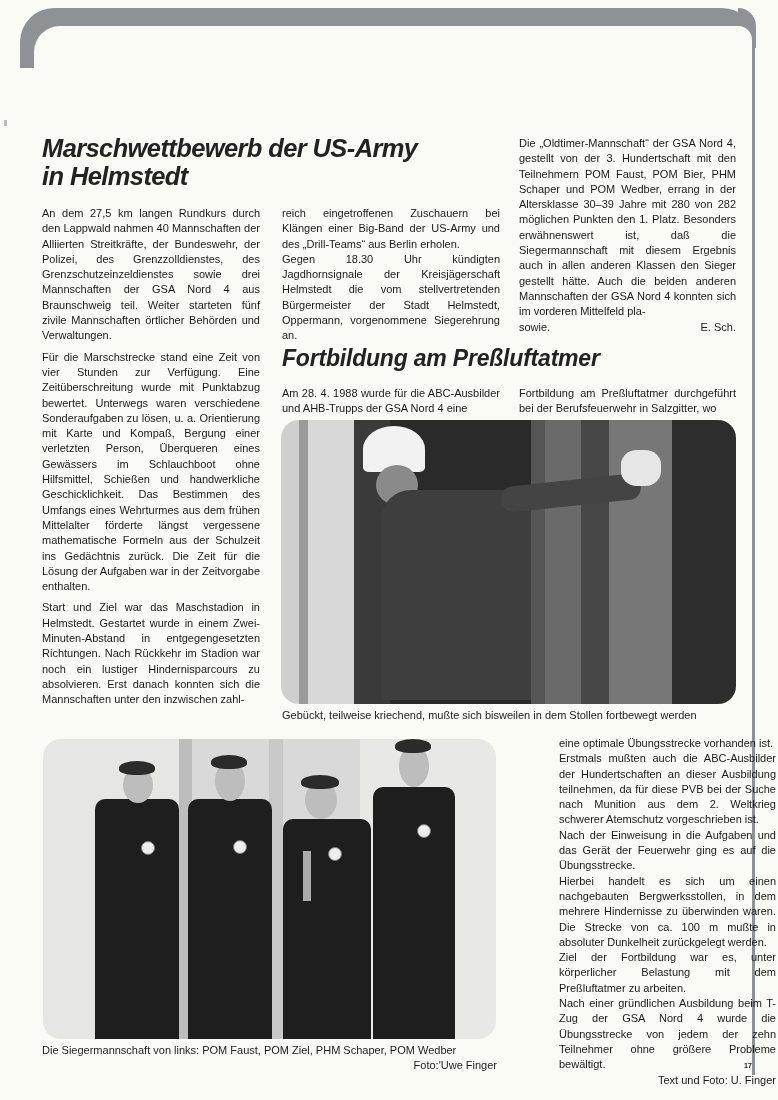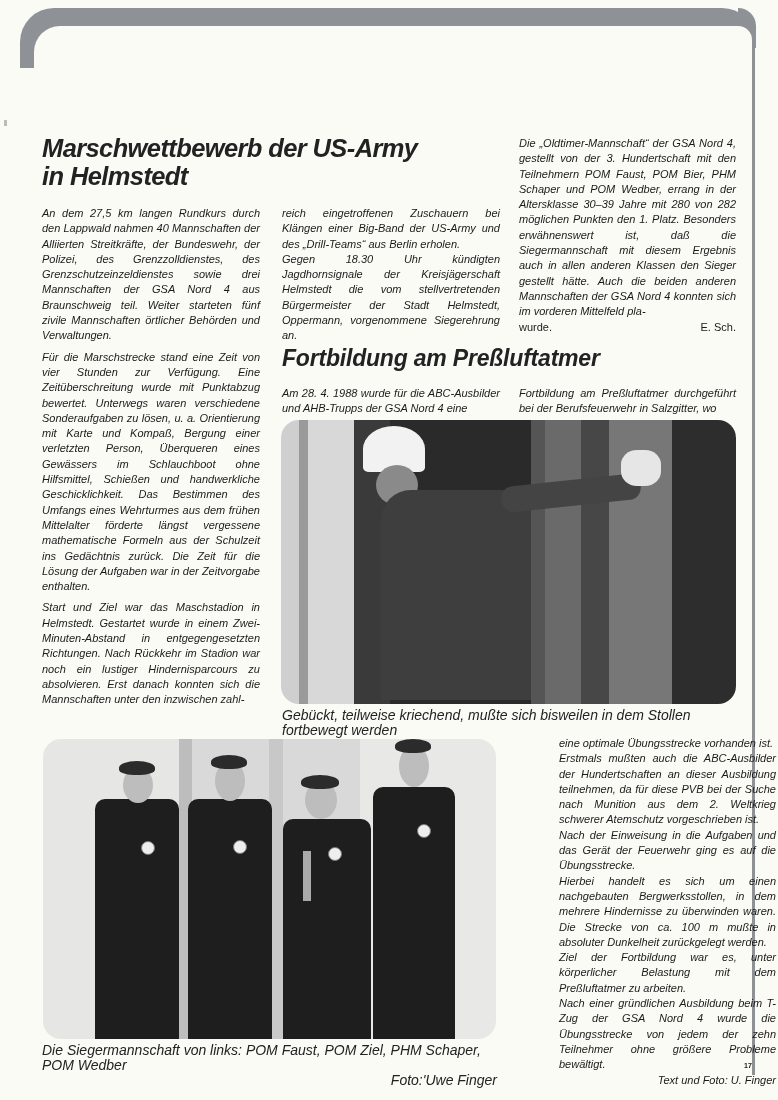--- a/index.html
+++ b/index.html
@@ -37,21 +37,21 @@
   }
   .h2 {
     position: absolute; left: 282px; top: 344px; width: 470px;
     font-weight: bold; font-style: italic; font-size: 23px; line-height: 28px;
     color: #222; letter-spacing: -0.2px;
   }
   .col {
     position: absolute; font-size: 11px; line-height: 15.3px; text-align: justify;
     hyphens: manual;
   }
-  .col p { margin: 0 0 6px 0; font-style: italic; }
+  .col p { margin: 0 0 6px 0; }
   .col p.tight { margin: 0; }
   .col1 { left: 42px; top: 206px; width: 218px; }
   .col2 { left: 282px; top: 206px; width: 218px; }
   .col3 { left: 519px; top: 136px; width: 217px; }
   .col4a { left: 282px; top: 386px; width: 218px; }
   .col4b { left: 519px; top: 386px; width: 217px; }
   .col5 { left: 519px; top: 736px; width: 217px; margin-left: 40px; }
   .sig { display: flex; justify-content: space-between; }
   .right { text-align: right; }
   .photo {
@@ -66,21 +66,21 @@
     left: 43px; top: 739px; width: 453px; height: 300px;
     background:
       linear-gradient(90deg, #e6e6e4 0 30%, #bdbdbd 30% 33%, #d9d9d9 33% 50%, #c8c8c8 50% 53%, #d9d9d9 53% 70%, #e8e8e6 70% 100%);
   }
   .person { position: absolute; border-radius: 10px 10px 0 0; }
   .head { position: absolute; border-radius: 50%; background: #bdbdbd; }
   .beret { position: absolute; border-radius: 50% 50% 40% 40%; background: #2b2b2b; }
   .medal { position: absolute; width: 12px; height: 12px; border-radius: 50%; background: #eee; border: 1px solid #777; }
   .helmet { position: absolute; border-radius: 50% 50% 10% 10%; background: #f2f2f2; }
   .caption {
-    position: absolute; font-style: italic; font-size: 14px; line-height: 15px; color: #222;
+    position: absolute; font-size: 11px; line-height: 15px; color: #222;
   }
   .cap1 { left: 282px; top: 708px; width: 470px; }
   .cap2 { left: 42px; top: 1043px; width: 455px; }
   .cap2 .credit { text-align: right; }
   .page-num {
     position: absolute; left: 744px; top: 1062px; font-size: 7px; font-weight: bold;
   }
   .edge-mark { position: absolute; left: 4px; top: 120px; width: 3px; height: 6px; background: #bbb; }
 </style>
 </head>
@@ -105,21 +105,21 @@
 </div>
 
 <div class="col col2">
   <p class="tight">reich eingetroffenen Zuschauern bei Klängen einer Big-Band der US-Army und des „Drill-Teams“ aus Berlin erholen.</p>
   <p class="tight">Gegen 18.30 Uhr kündigten Jagdhornsignale der Kreisjägerschaft Helmstedt die vom stellvertretenden Bürgermeister der Stadt Helmstedt, Oppermann, vorgenommene Siegerehrung an.</p>
 </div>
 
 <div class="col col3">
   <p class="tight">Die „Oldtimer-Mannschaft“ der GSA Nord 4, gestellt von der 3. Hundertschaft mit den Teilnehmern POM Faust, POM Bier, PHM Schaper und POM Wedber, errang in der Altersklasse 30–39 Jahre mit 280 von 282 möglichen Punkten den 1. Platz. Besonders erwähnenswert ist, daß die Siegermannschaft mit diesem Ergebnis auch in allen anderen Klassen den Sieger gestellt hätte. Auch die beiden anderen Mannschaften der GSA Nord 4 konnten sich im vorderen Mittelfeld pla-</p>
   <div class="sig">
-    <span>wurde.</span>
+    <span>sowie.</span>
     <span>E. Sch.</span>
   </div>
 </div>
 
 <h2 class="h2" style="margin:0">Fortbildung am Preßluftatmer</h2>
 
 <div class="col col4a">
   <p class="tight">Am 28. 4. 1988 wurde für die ABC-Ausbilder und AHB-Trupps der GSA Nord 4 eine</p>
 </div>
 <div class="col col4b">

